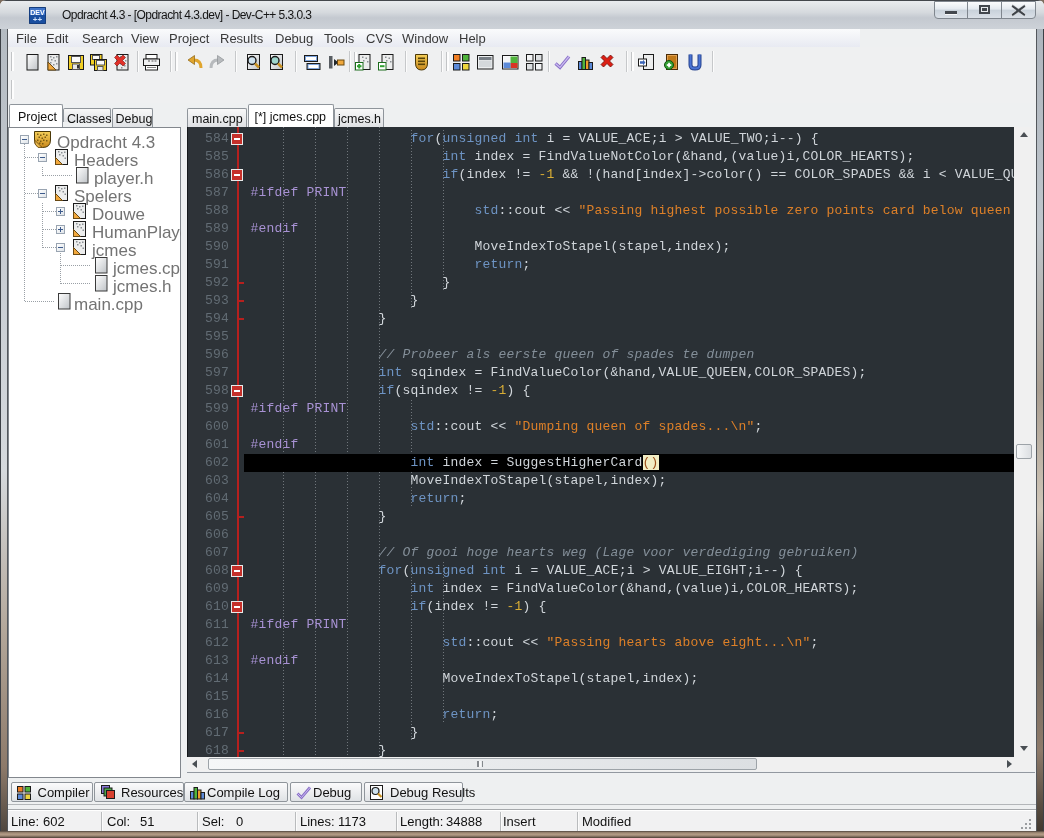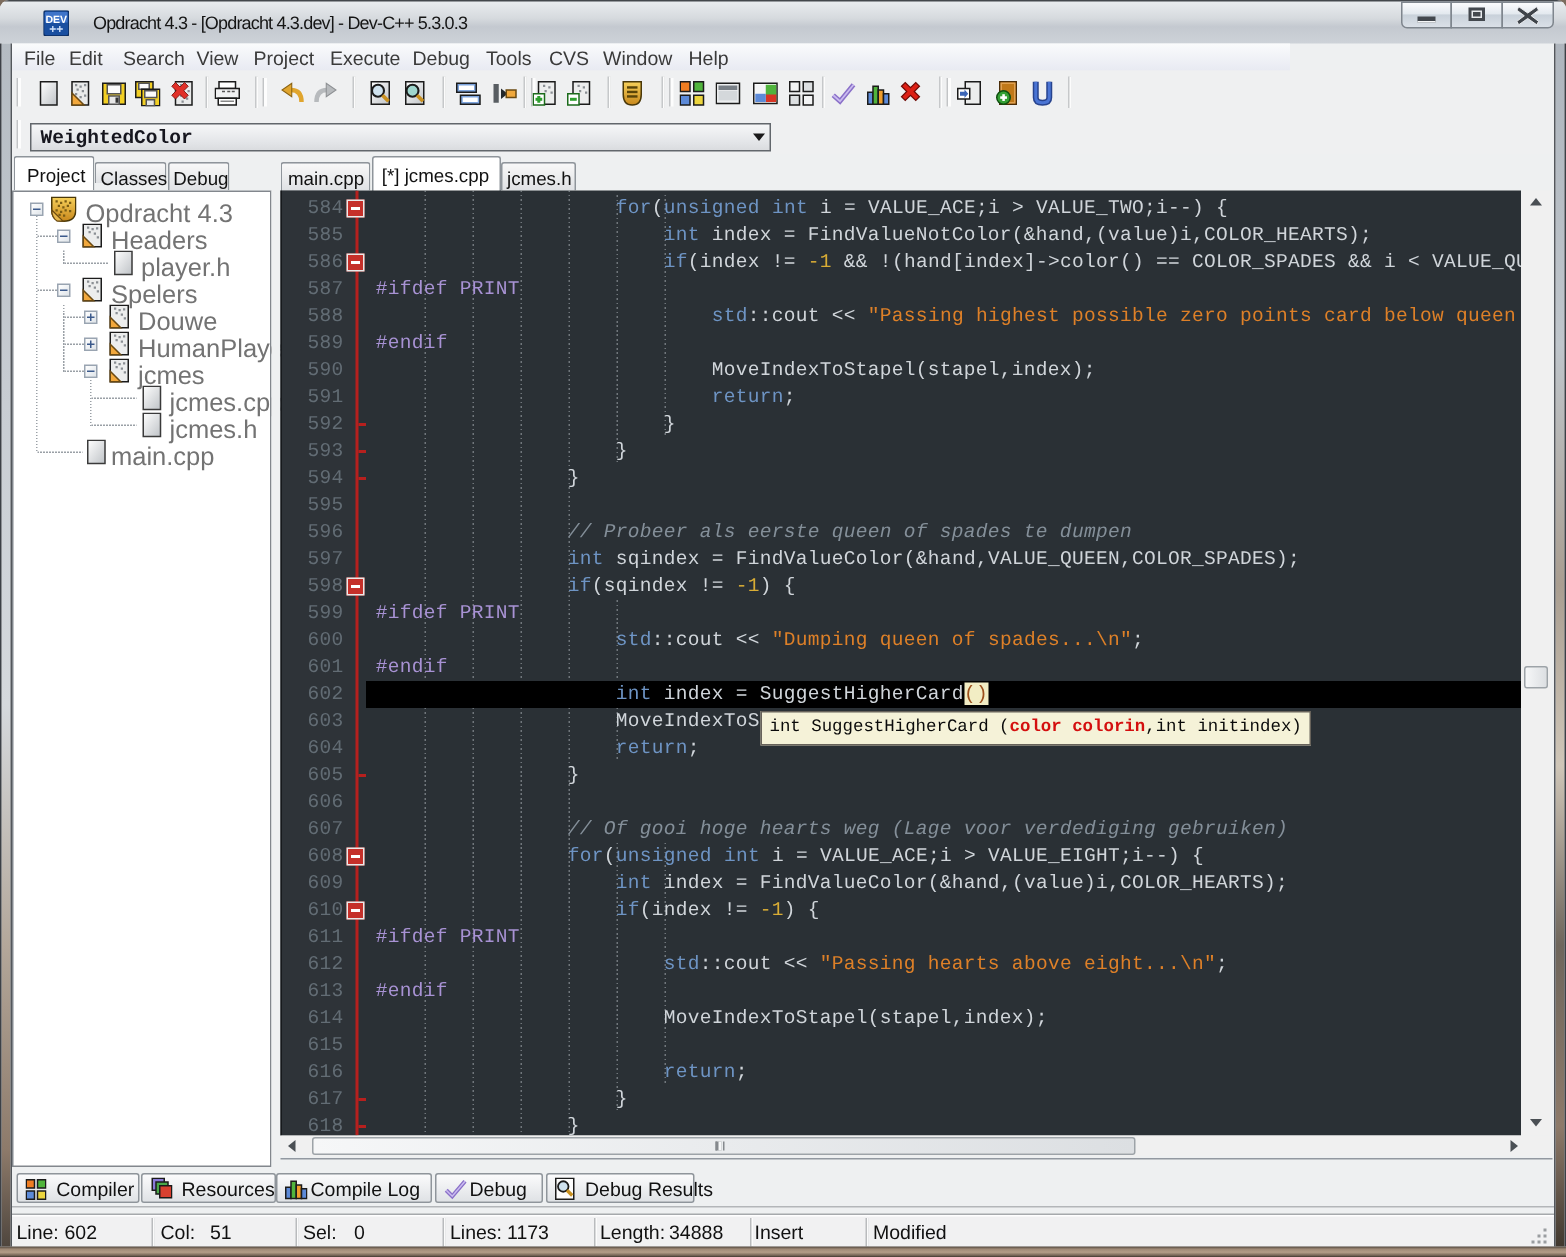--- a/index.html
+++ b/index.html
@@ -117,21 +117,21 @@
     <rect x="1" y="1" width="15" height="7" fill="#3f74c9"></rect>
     <text x="8.5" y="8" font-family="Liberation Sans" font-size="7" font-weight="bold" fill="#fff" text-anchor="middle">DEV</text>
     <text x="8.5" y="15" font-family="Liberation Sans" font-size="8" font-weight="bold" fill="#cfe0f8" text-anchor="middle">++</text>
   </svg>
   <div id="menubar" class="abs">
     <span class="mi" style="left:8px">File</span>
     <span class="mi" style="left:38px">Edit</span>
     <span class="mi" style="left:74px">Search</span>
     <span class="mi" style="left:123px">View</span>
     <span class="mi" style="left:161px">Project</span>
-    <span class="mi" style="left:212px">Execute</span>
+    <span class="mi" style="left:212px">Results</span>
     <span class="mi" style="left:267px">Debug</span>
     <span class="mi" style="left:316px">Tools</span>
     <span class="mi" style="left:358px">CVS</span>
     <span class="mi" style="left:394px">Window</span>
     <span class="mi" style="left:451px">Help</span>
   </div>
   <div id="toolbar" class="abs">
     <svg width="0" height="0" style="position:absolute">
         <defs>
       <linearGradient id="pg" x1="0" y1="0" x2="1" y2="1">
@@ -327,24 +327,20 @@
       <rect x="3.8" y="10.2" width="4.5" height="1.7" fill="#fff"></rect>
         <rect x="5.2" y="8.8" width="1.7" height="4.5" fill="#fff"></rect>
       </svg>
     <svg class="tbi" style="left:679px">
         <path d="M3.5 0.5 L3.5 11 Q3.5 14.5 8 14.5 Q12.5 14.5 12.5 11 L12.5 0.5" fill="none" stroke="#27438e" stroke-width="4"></path>
       <path d="M3.5 0.5 L3.5 11 Q3.5 14.5 8 14.5 Q12.5 14.5 12.5 11 L12.5 0.5" fill="none" stroke="#4a74d4" stroke-width="2"></path>
       </svg>
   </div>
   <div id="comborow" class="abs">
     <div class="grip" style="left:3px;top:4px"></div>
-    <div class="combo" style="left:12px;width:494px;">
-      <span class="ct">WeightedColor</span>
-        <span class="ca"></span>
-    </div>
   </div>
   <div id="tabrow" class="abs">
     <div class="tab" style="left:2px;top:4.5px;width:52px;height:19.5px;background:#dfe1e4;"></div>
     <div class="tab" style="left:55px;top:4.5px;width:48px;height:14px;padding-left:28px;">
         <span style="position:absolute;left:3px;top:3px">Classes</span>
       </div>
     <div class="tab" style="left:103.5px;top:4.5px;width:41px;height:19.5px;">
         <span style="position:absolute;left:3px;top:3px">Debug</span>
       </div>
     <div class="tab act" style="left:1px;top:1px;width:54px;height:23px;">
@@ -701,17 +697,16 @@
     <div class="cb" style="left:0;width:34px;border-radius:0 0 0 4px;"></div>
     <div class="cb" style="left:33px;width:35px;"></div>
     <div class="cb" style="left:67px;width:35px;border-radius:0 0 4px 0;"></div>
     <div class="abs" style="left:11px;top:10px;width:12px;height:3px;background:#43484e;border-bottom:1px solid #f6f7f8;"></div>
     <div class="abs" style="left:45px;top:4px;width:11px;height:9px;border:2px solid #43484e;box-sizing:border-box;background:#e8ebee;"></div>
     <div class="abs" style="left:48px;top:7px;width:5px;height:3px;background:#43484e;"></div>
     <svg class="abs" style="left:77px;top:3px" width="15" height="13" viewBox="0 0 15 13">
       <path d="M1.5 0.5 L7.5 4.7 L13.5 0.5 L14.7 2.8 L9.8 6.5 L14.7 10.2 L13.5 12.5 L7.5 8.3 L1.5 12.5 L0.3 10.2 L5.2 6.5 L0.3 2.8 Z" fill="#3f444a" stroke="#f2f3f5" stroke-width="0.6"></path>
     </svg>
   </div>
-  <div id="tooltip" class="abs">int SuggestHigherCard (<b>color colorin</b>,int initindex)</div>
   <div id="borderL" class="abs"></div>
   <div id="borderR" class="abs"></div>
   <div id="borderB" class="abs"></div>
 </div>
 
 </body></html>

